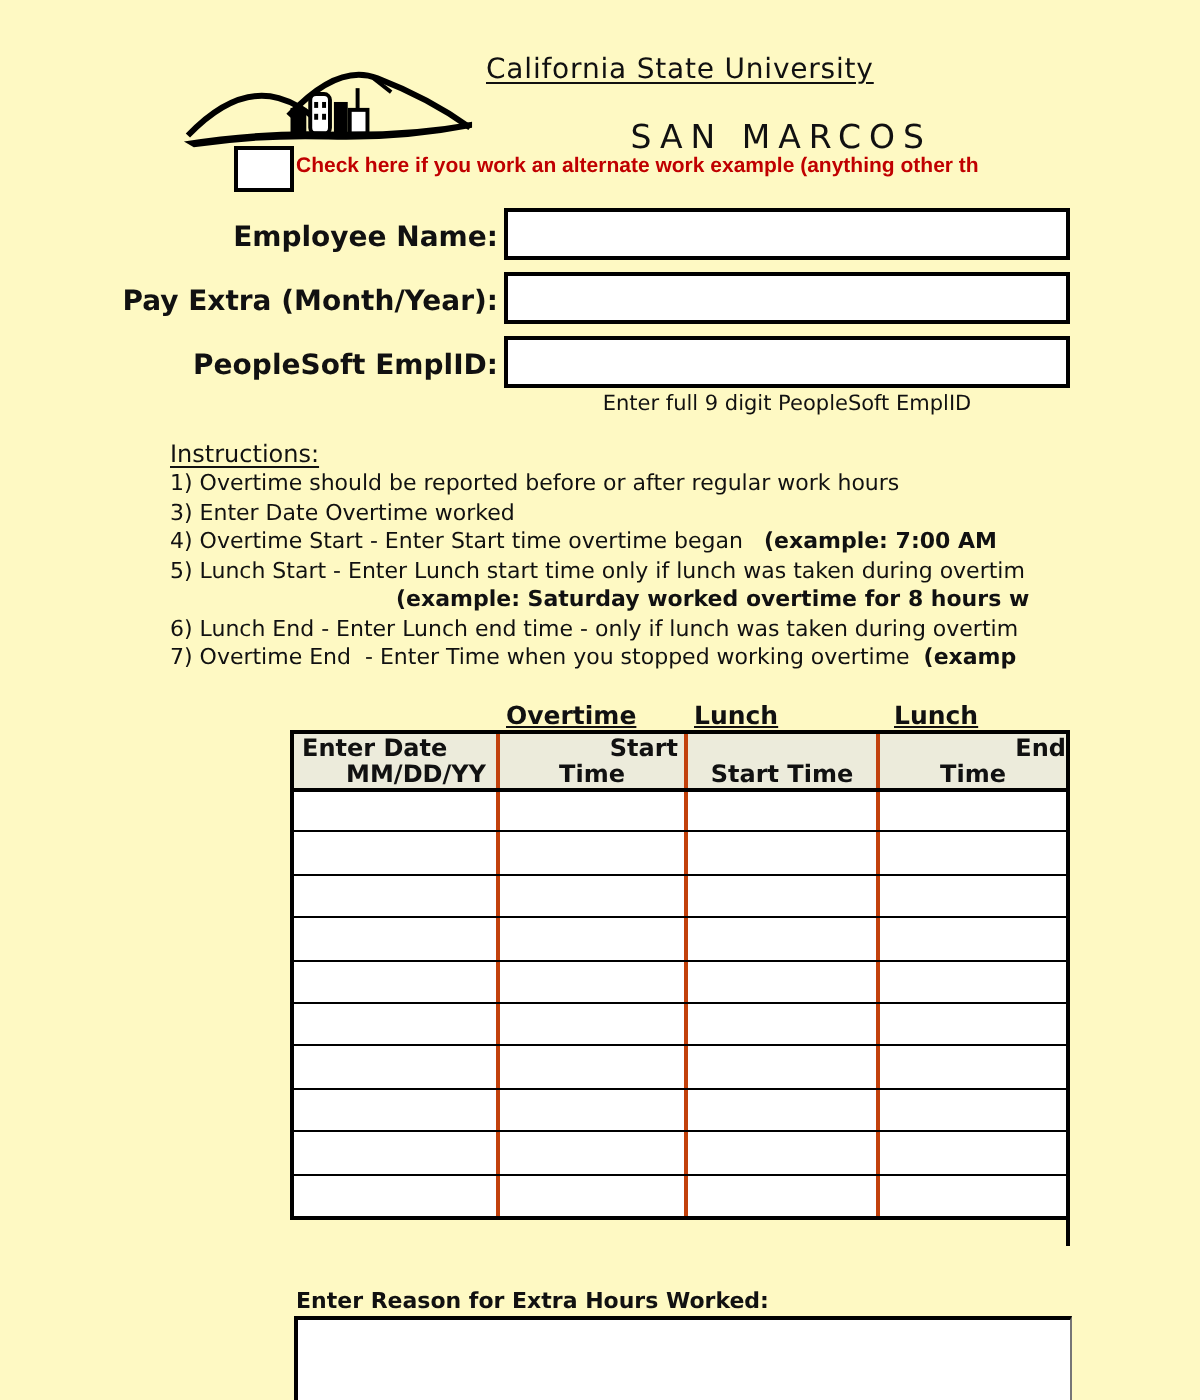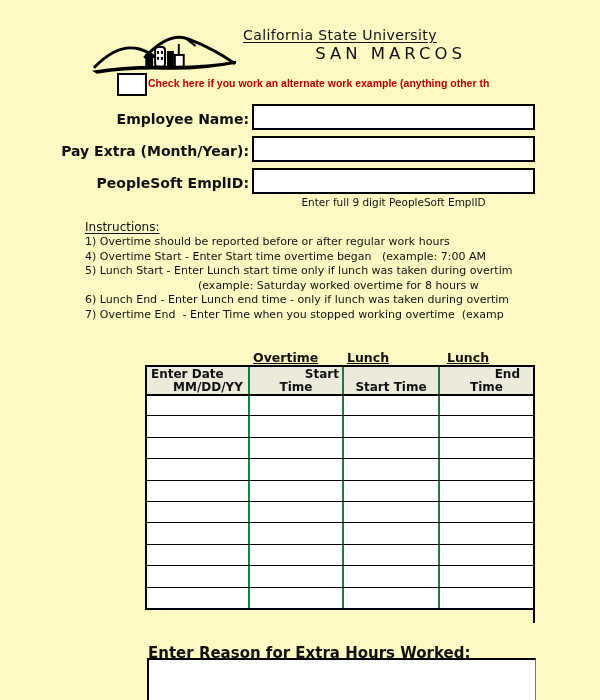--- a/index.html
+++ b/index.html
@@ -10,21 +10,21 @@
   }
   
   .logo { position:absolute; left:90px; top:24px; width:148px; height:52px; }
   .wordmark { position:absolute; left:243px; top:27px; width:224px; }
   .wm-line1 {
     font-size:14px; letter-spacing:0.4px; white-space:nowrap;
     text-decoration:underline; text-underline-offset:2px;
   }
   .wm-line2 {
     font-size:16.5px; letter-spacing:4px; white-space:nowrap;
-    text-align:right; padding-right:1px; margin-top:1px;
+    text-align:right; padding-right:1px; margin-top:16px;
   }
   
   .alt-checkbox {
     position:absolute; left:117px; top:73px; width:30px; height:23px;
     background:#fff; border:2px solid #000;
   }
   .alt-label {
     position:absolute; left:148px; top:77px; width:390px; height:15px;
     overflow:hidden; white-space:nowrap;
     font-family:"Liberation Sans", sans-serif;
@@ -51,21 +51,21 @@
   
   .ins-heading {
     position:absolute; left:85px; top:220px; font-size:12px; font-weight:normal;
     text-decoration:underline; text-underline-offset:2px;
   }
   .ins-lines {
     position:absolute; left:85px; top:235px; width:460px; height:118px;
     overflow:hidden; font-size:11px; line-height:14.5px;
   }
   .ins-line { white-space:pre; overflow:hidden; height:14.5px; }
-  .ins-line .b { font-weight:normal; }
+  .ins-line .b { font-weight:bold; }
   .ins-indent { padding-left:113px; }
   
   .grp-label {
     position:absolute; top:350px; font-size:12.5px; font-weight:bold;
     text-decoration:underline; text-underline-offset:1px; white-space:nowrap;
   }
   .grp-0 { left:253px; } .grp-1 { left:347px; } .grp-2 { left:447px; }
   
   .ot-table {
     position:absolute; left:145px; top:365px; width:390px;
@@ -75,34 +75,34 @@
     display:grid; grid-template-columns:103px 94px 96px 93px;
     height:27px; background:#ecebdb;
   }
   .ot-hcell { font-size:12px; font-weight:bold; padding-top:1px; overflow:hidden; }
   .ot-hcell .l1, .ot-hcell .l2 { display:block; height:13px; line-height:13px; white-space:nowrap; }
   .hc0 .l1 { text-align:left;  padding-left:4px; }
   .hc0 .l2 { text-align:right; padding-right:5px; }
   .hc1 .l1 { text-align:right; padding-right:3px; }
   .hc1 .l2 { text-align:center; }
   .hc2 .l2 { text-align:center; }
-  .hc3 .l1 { text-align:right; padding-right:13px; }
+  .hc3 .l1 { text-align:right; padding-right:0; }
   .hc3 .l2 { text-align:center; }
-  .ot-hcell, .ot-cell { border-right:2px solid #15803d; }
+  .ot-hcell, .ot-cell { border-right:2px solid #c2410c; }
   .ot-hcell:last-child, .ot-cell:last-child { border-right:none; }
   .ot-row {
     display:grid; grid-template-columns:103px 94px 96px 93px;
     height:21.4px; border-top:1px solid #000;
   }
   .ot-body .ot-row:first-child { border-top:2px solid #000; }
   .stray-line { position:absolute; left:533px; top:610px; width:2px; height:13px; background:#000; }
   
   .reason-label {
     position:absolute; left:148px; top:644px;
-    font-size:15px; font-weight:bold; white-space:nowrap;
+    font-size:11px; font-weight:bold; white-space:nowrap;
   }
   .reason-box {
     position:absolute; left:147px; top:658px; width:389px; height:45px;
     border-top:2px solid #000; border-left:2px solid #000; background:#fff;
     font-size:11px; padding:3px; outline:none; resize:none;
     font-family:"DejaVu Sans", sans-serif;
   }
 </style>
 </head>
 <body>
@@ -142,20 +142,21 @@
   <input class="field-box box-2" type="text" value="" style="">
 
   <div class="field-label lbl-3">PeopleSoft EmplID:</div>
   <input class="field-box box-3" type="text" value="" style="">
 
   <div class="field-hint">Enter full 9 digit PeopleSoft EmplID</div>
 
   <div class="ins-heading">Instructions:</div>
   <div class="ins-lines">
     <div class="ins-line"><span>1) Overtime should be reported before or after regular work hours</span><span class="b"></span></div>
+    <div class="ins-line"><span>3) Enter Date Overtime worked</span><span class="b"></span></div>
     <div class="ins-line"><span>4) Overtime Start - Enter Start time overtime began   </span><span class="b">(example: 7:00 AM</span></div>
     <div class="ins-line"><span>5) Lunch Start - Enter Lunch start time only if lunch was taken during overtim</span><span class="b"></span></div>
     <div class="ins-line ins-indent"><span></span><span class="b">(example: Saturday worked overtime for 8 hours w</span></div>
     <div class="ins-line"><span>6) Lunch End - Enter Lunch end time - only if lunch was taken during overtim</span><span class="b"></span></div>
     <div class="ins-line"><span>7) Overtime End  - Enter Time when you stopped working overtime  </span><span class="b">(examp</span></div>
   </div>
 
   <div class="grp-label grp-0">Overtime</div>
   <div class="grp-label grp-1">Lunch</div>
   <div class="grp-label grp-2">Lunch</div>

